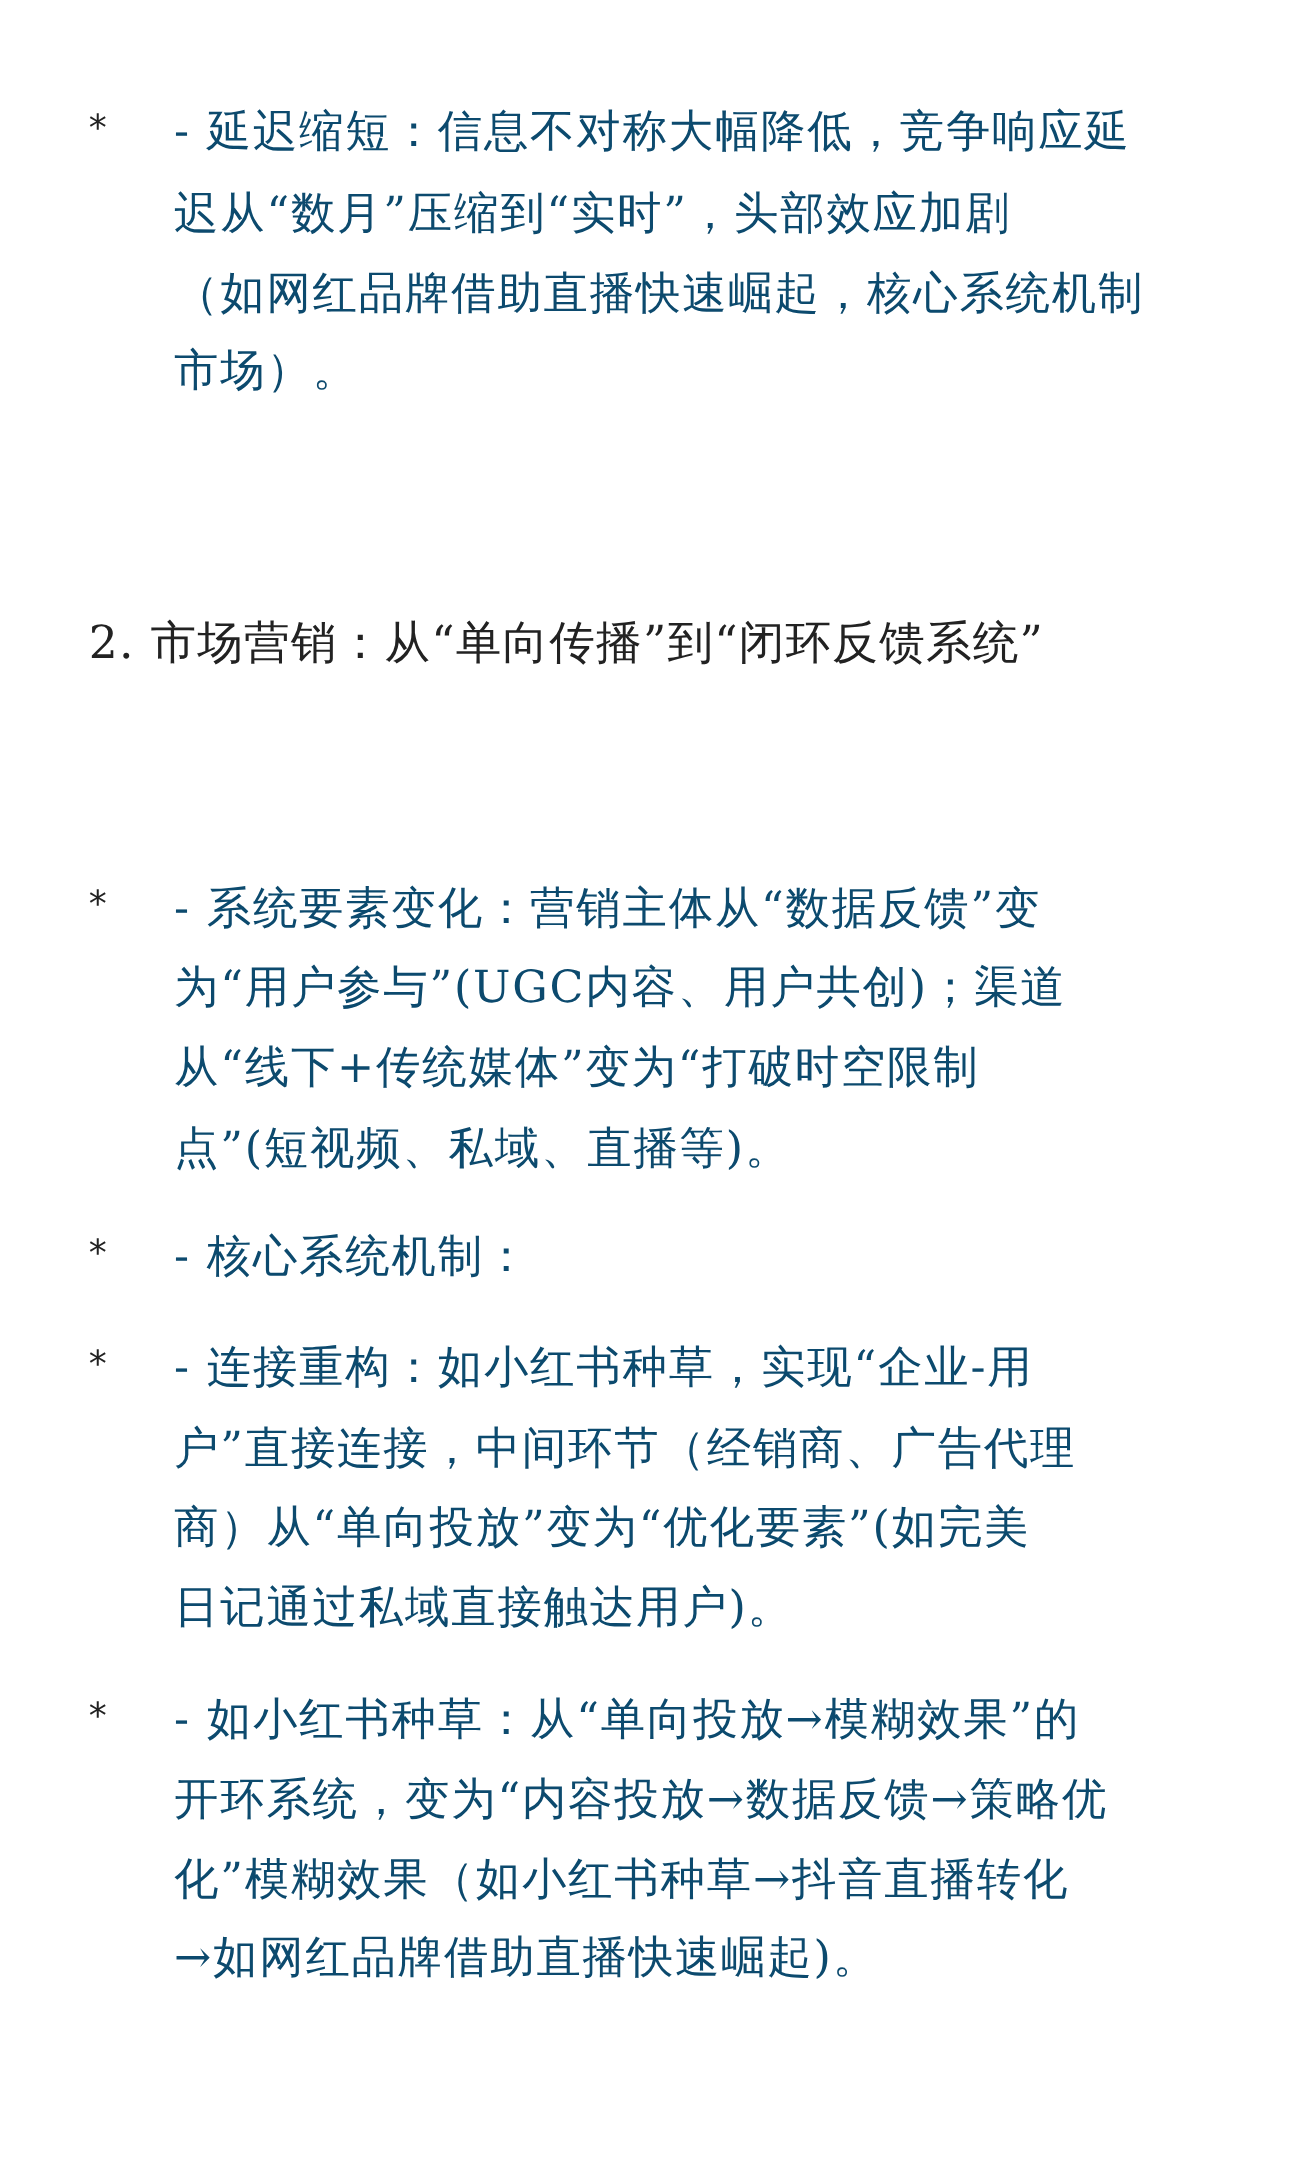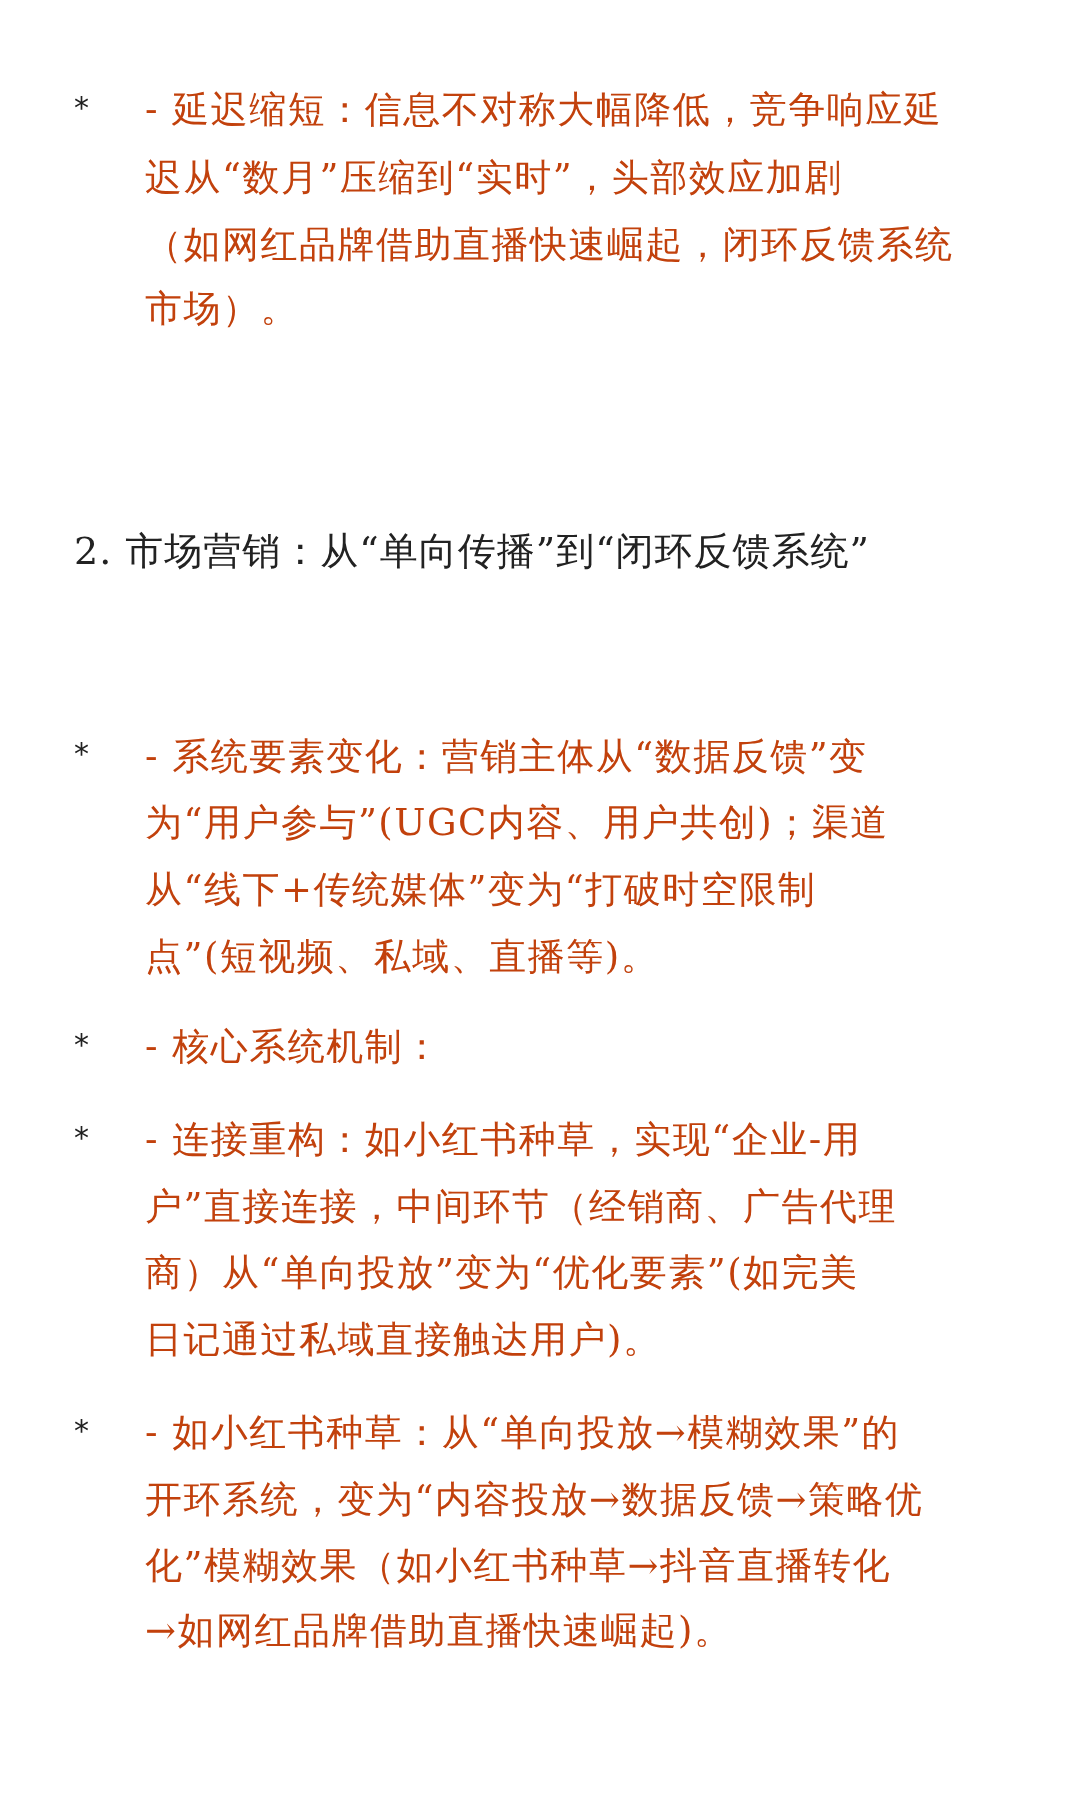--- a/index.html
+++ b/index.html
@@ -32,44 +32,43 @@
     }
     .line {
       position: absolute;
       left: 145px;
       width: 870px;
       font-size: 37px;
       line-height: 48px;
       height: 48px;
       white-space: nowrap;
       letter-spacing: 1.5px;
-      color: #c2410c;
+      color: #0c4a6e;
     }
     .heading {
       position: absolute;
       left: 74px;
       top: 510px;
       font-size: 38px;
       line-height: 50px;
       white-space: nowrap;
       letter-spacing: 1px;
       color: #222222;
-      margin-top: 16px;
     }
   </style>
 </head>
 <body>
 
 <div class="page">
 
   <div>
     <span class="bullet" style="top:88px">*</span>
     <div class="line" style="top:86px">- 延迟缩短：信息不对称大幅降低，竞争响应延</div>
     <div class="line" style="top:154px">迟从“数月”压缩到“实时”，头部效应加剧</div>
-    <div class="line" style="top:221px">（如网红品牌借助直播快速崛起，闭环反馈系统</div>
+    <div class="line" style="top:221px">（如网红品牌借助直播快速崛起，核心系统机制</div>
     <div class="line" style="top:285px">市场）。</div>
   </div>
 
   <div class="heading">2. 市场营销：从“单向传播”到“闭环反馈系统”</div>
 
   <div>
     <span class="bullet" style="top:734px">*</span>
     <div class="line" style="top:733px">- 系统要素变化：营销主体从“数据反馈”变</div>
     <div class="line" style="top:799px">为“用户参与”(UGC内容、用户共创)；渠道</div>
     <div class="line" style="top:866px">从“线下+传统媒体”变为“打破时空限制</div>

